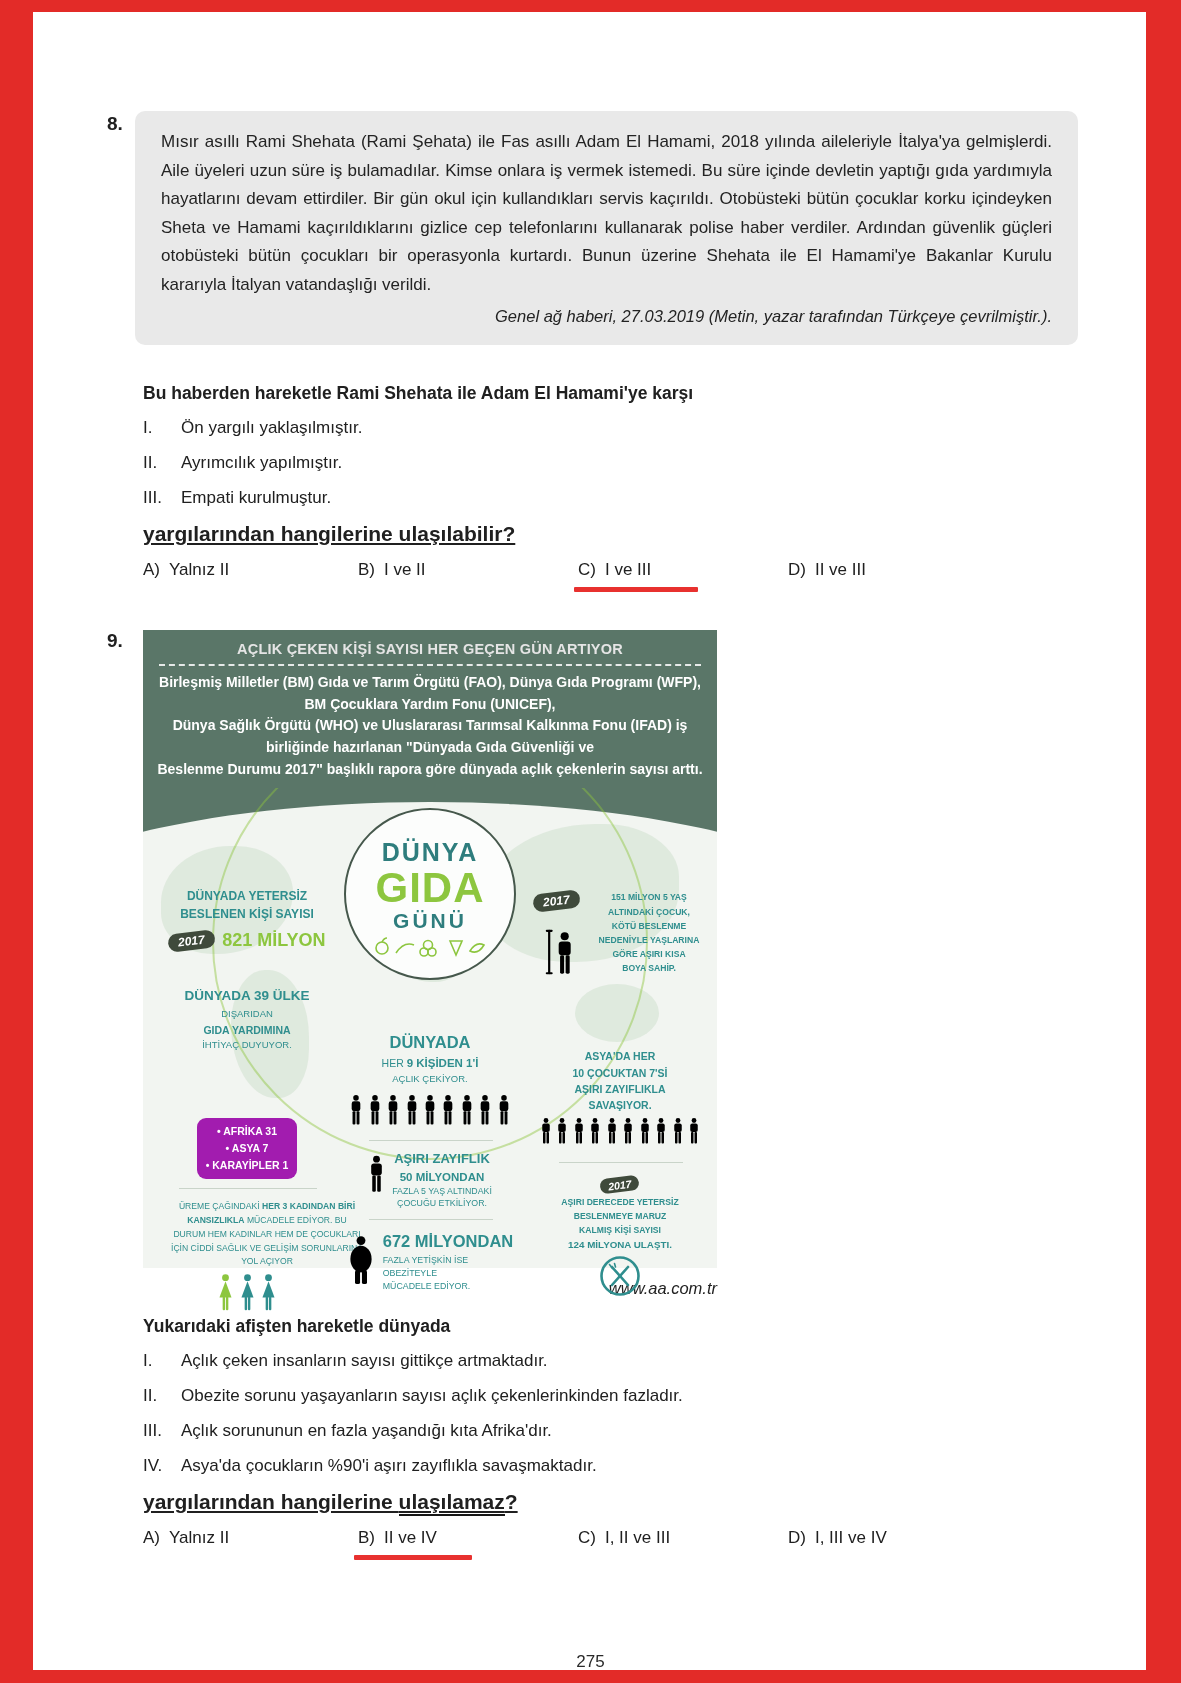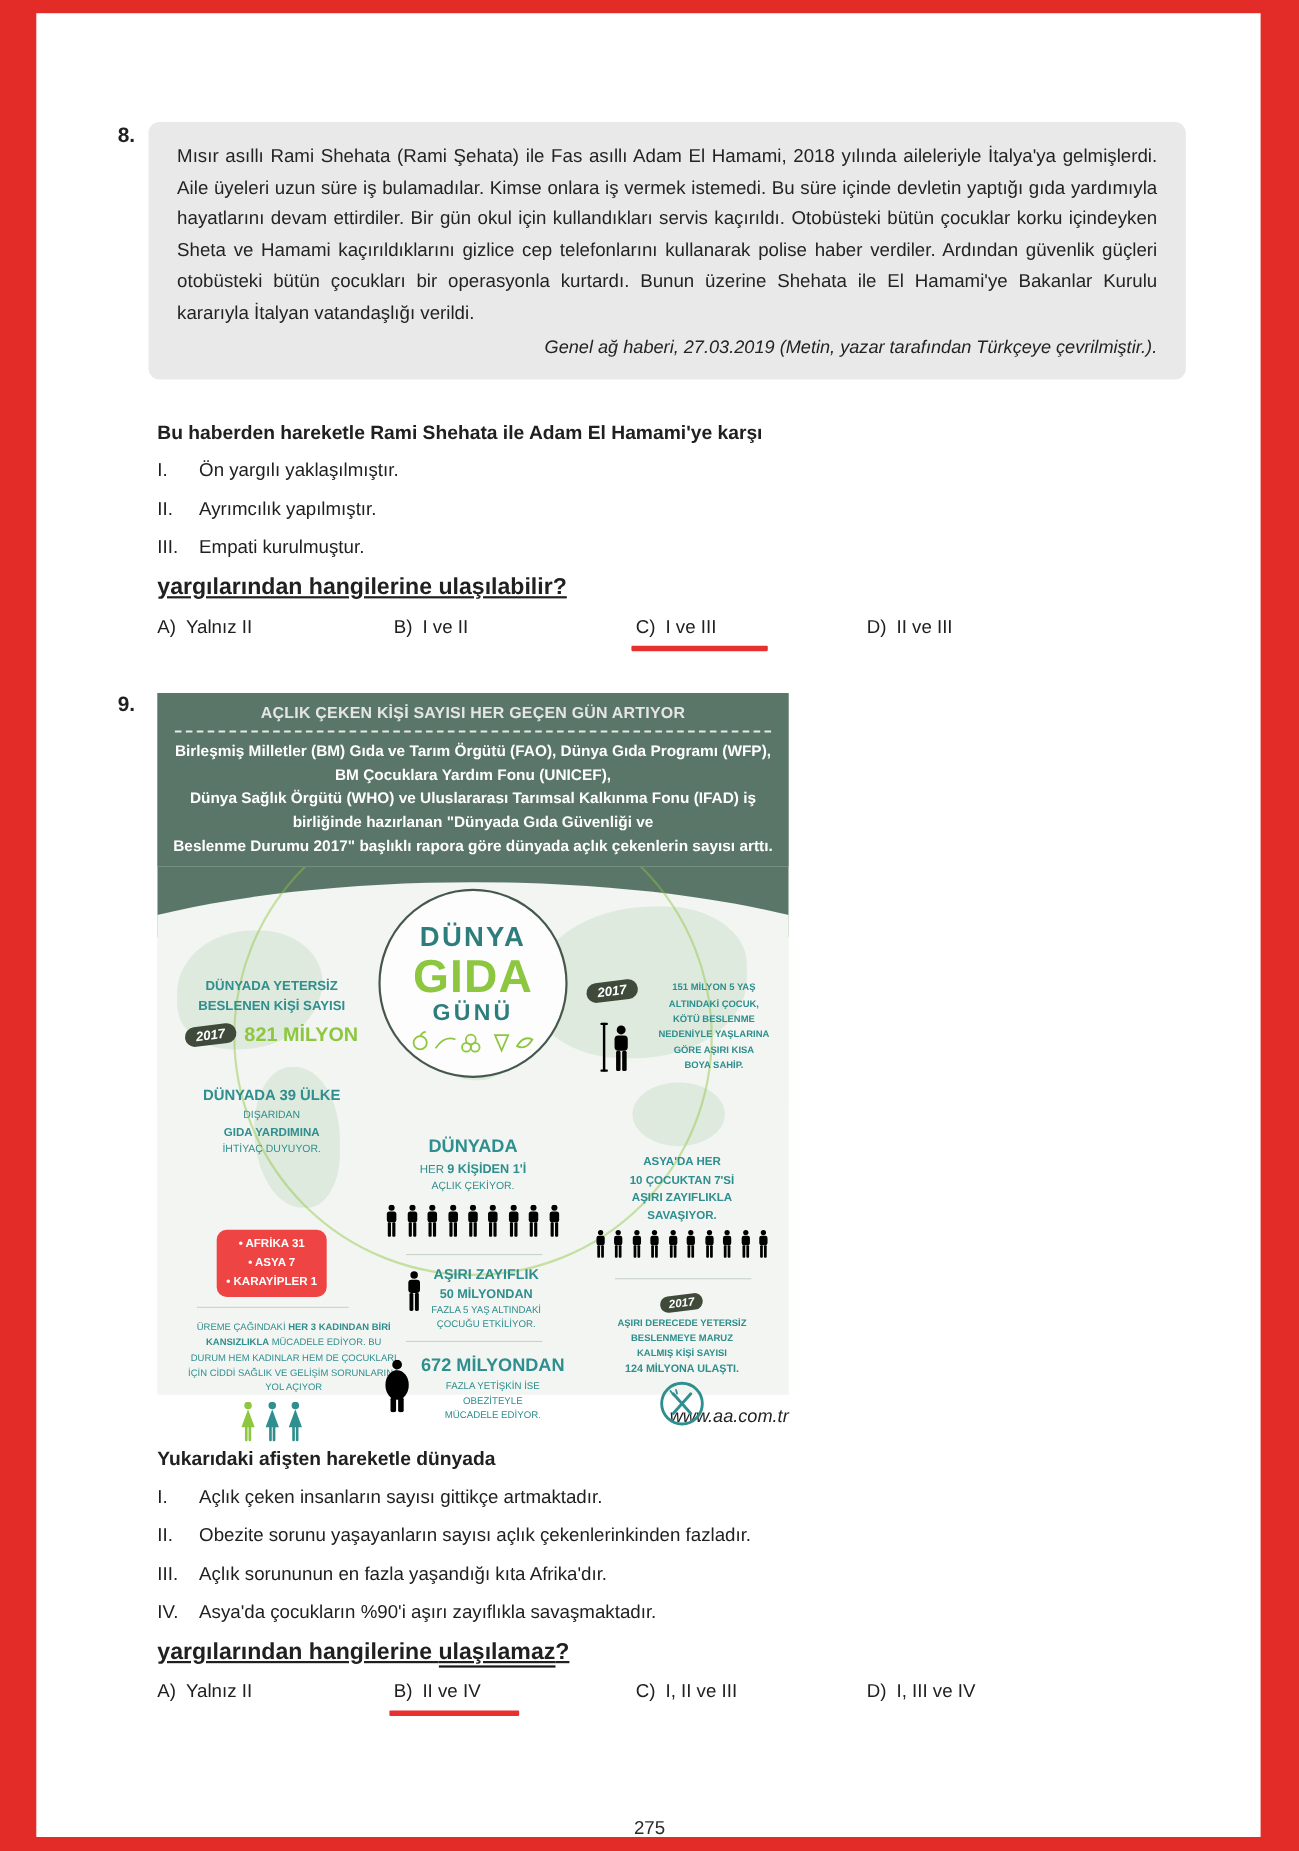--- a/index.html
+++ b/index.html
@@ -89,41 +89,41 @@
   .und-row { margin-top:7px; display:flex; align-items:center; justify-content:center; gap:7px; }
   .und-val { color:#8dc63f; font-size:18px; font-weight:800; }
 
   .b-aid { left:14px; top:198px; width:180px; text-align:center; color:#2f8e8e; line-height:1.55; }
   .aid1 { font-weight:bold; font-size:13.5px; }
   .aid2 { font-size:9.5px; }
   .aid3 { font-weight:bold; font-size:10.5px; }
   .aid4 { font-size:9.5px; }
 
   .b-reg { left:14px; top:330px; width:180px; text-align:center; }
-  .reg-box { display:inline-block; background:#ef4444; color:#fff; font-weight:800; font-size:10.5px;
+  .reg-box { display:inline-block; background:#a21caf; color:#fff; font-weight:800; font-size:10.5px;
              line-height:1.6; padding:5px 9px; border-radius:9px; white-space:pre-line; }
 
   .b-anemia { left:8px; top:412px; width:192px; text-align:center; color:#2f8e8e;
               font-size:8.6px; line-height:1.6;margin-left:20px; }
   .b-anemia b { font-weight:800; }
   .women { left:0; top:486px; width:208px; text-align:center; }
 
   
   .b-ratio { left:197px; top:243px; width:180px; text-align:center; color:#2f8e8e; line-height:1.45; }
   .ratio1 { font-size:16.5px; font-weight:600; }
   .ratio2 { font-size:10.5px; } .ratio2 b { font-size:11.5px; font-weight:800; }
   .ratio3 { font-size:9.5px; }
   .people9 { left:190px; top:307px; width:194px; text-align:center; }
   .b-wasting { left:197px; top:362px; width:180px; display:flex; gap:7px; justify-content:center; }
   .wast-txt { text-align:center; color:#2f8e8e; line-height:1.4; }
   .wast1 { font-size:13px; font-weight:800; }
   .wast2 { font-size:11.5px; font-weight:800; }
   .wast3 { font-size:8.8px; white-space:pre-line; }
   .b-obesity { left:190px; top:442px; width:194px; display:flex; gap:8px; justify-content:center; align-items:flex-start; }
-  .obes-txt { text-align:center; color:#2f8e8e; line-height:1.45; }
+  .obes-txt { color:#2f8e8e; line-height:1.45; }
   .obes1 { font-size:16.5px; font-weight:800; }
   .obes2 { font-size:8.8px; white-space:pre-line; }
 
   
   .b-stunt { left:388px; top:100px; width:180px; height:150px; }
   .stunt-badge { position:absolute; left:2px; top:4px; }
   .stunt-icon  { position:absolute; left:14px; top:40px; }
   .stunt-txt   { position:absolute; left:58px; top:2px; width:120px; text-align:center;
                  color:#2f8e8e; font-weight:bold; font-size:8.6px; line-height:1.65; white-space:pre-line; }
   .b-asia { left:388px; top:260px; width:178px; text-align:center; color:#2f8e8e;

